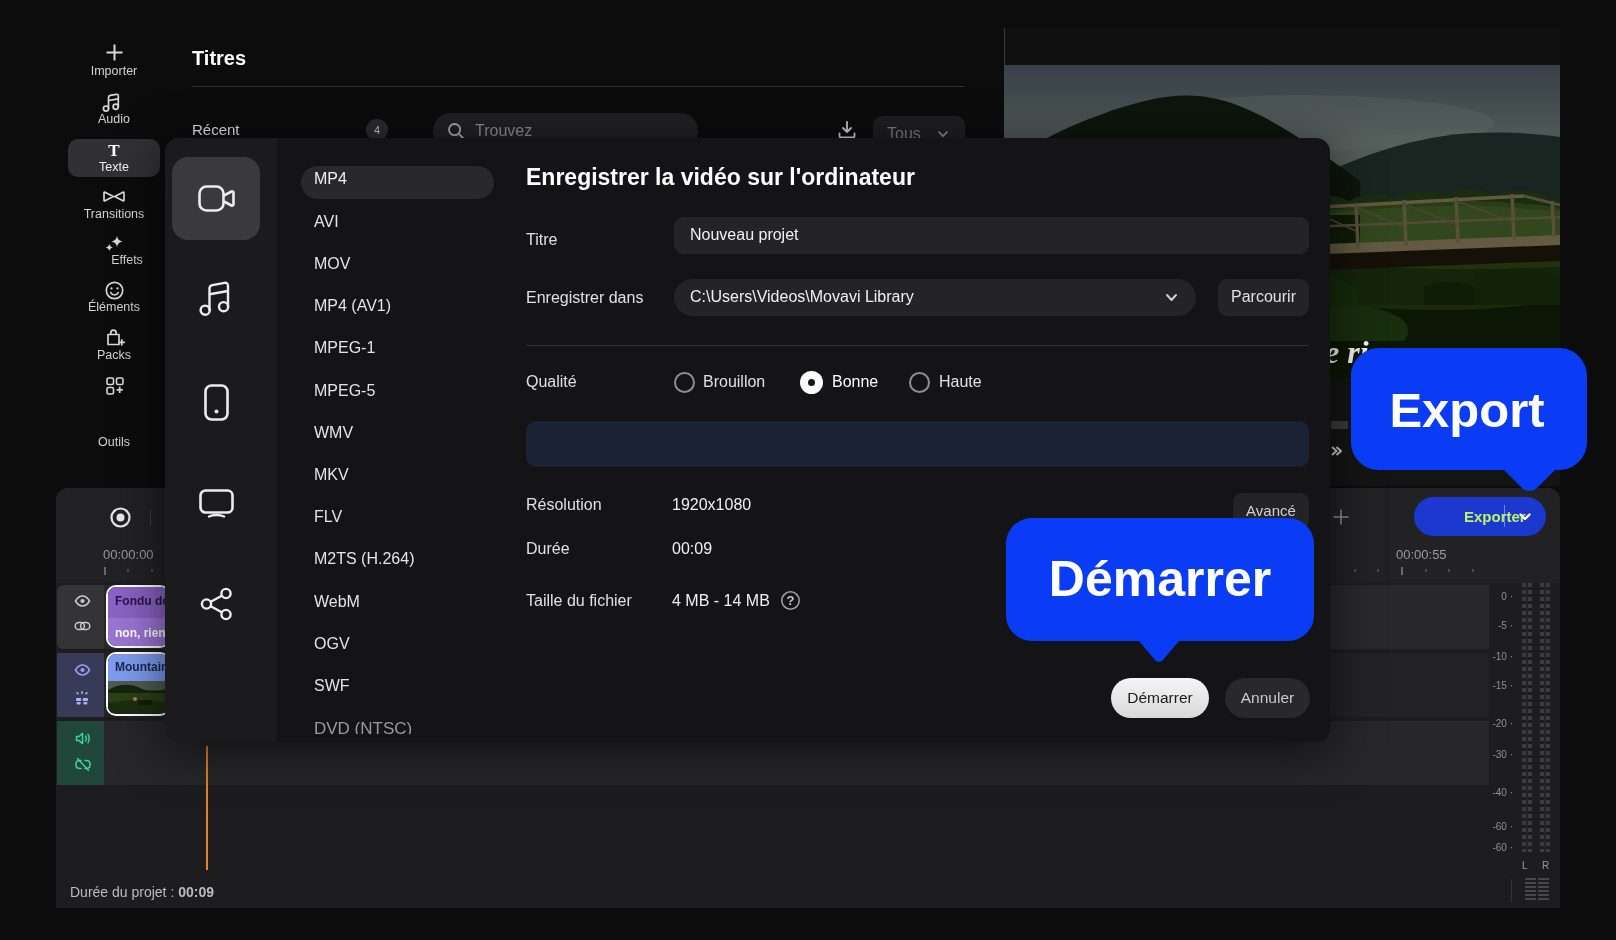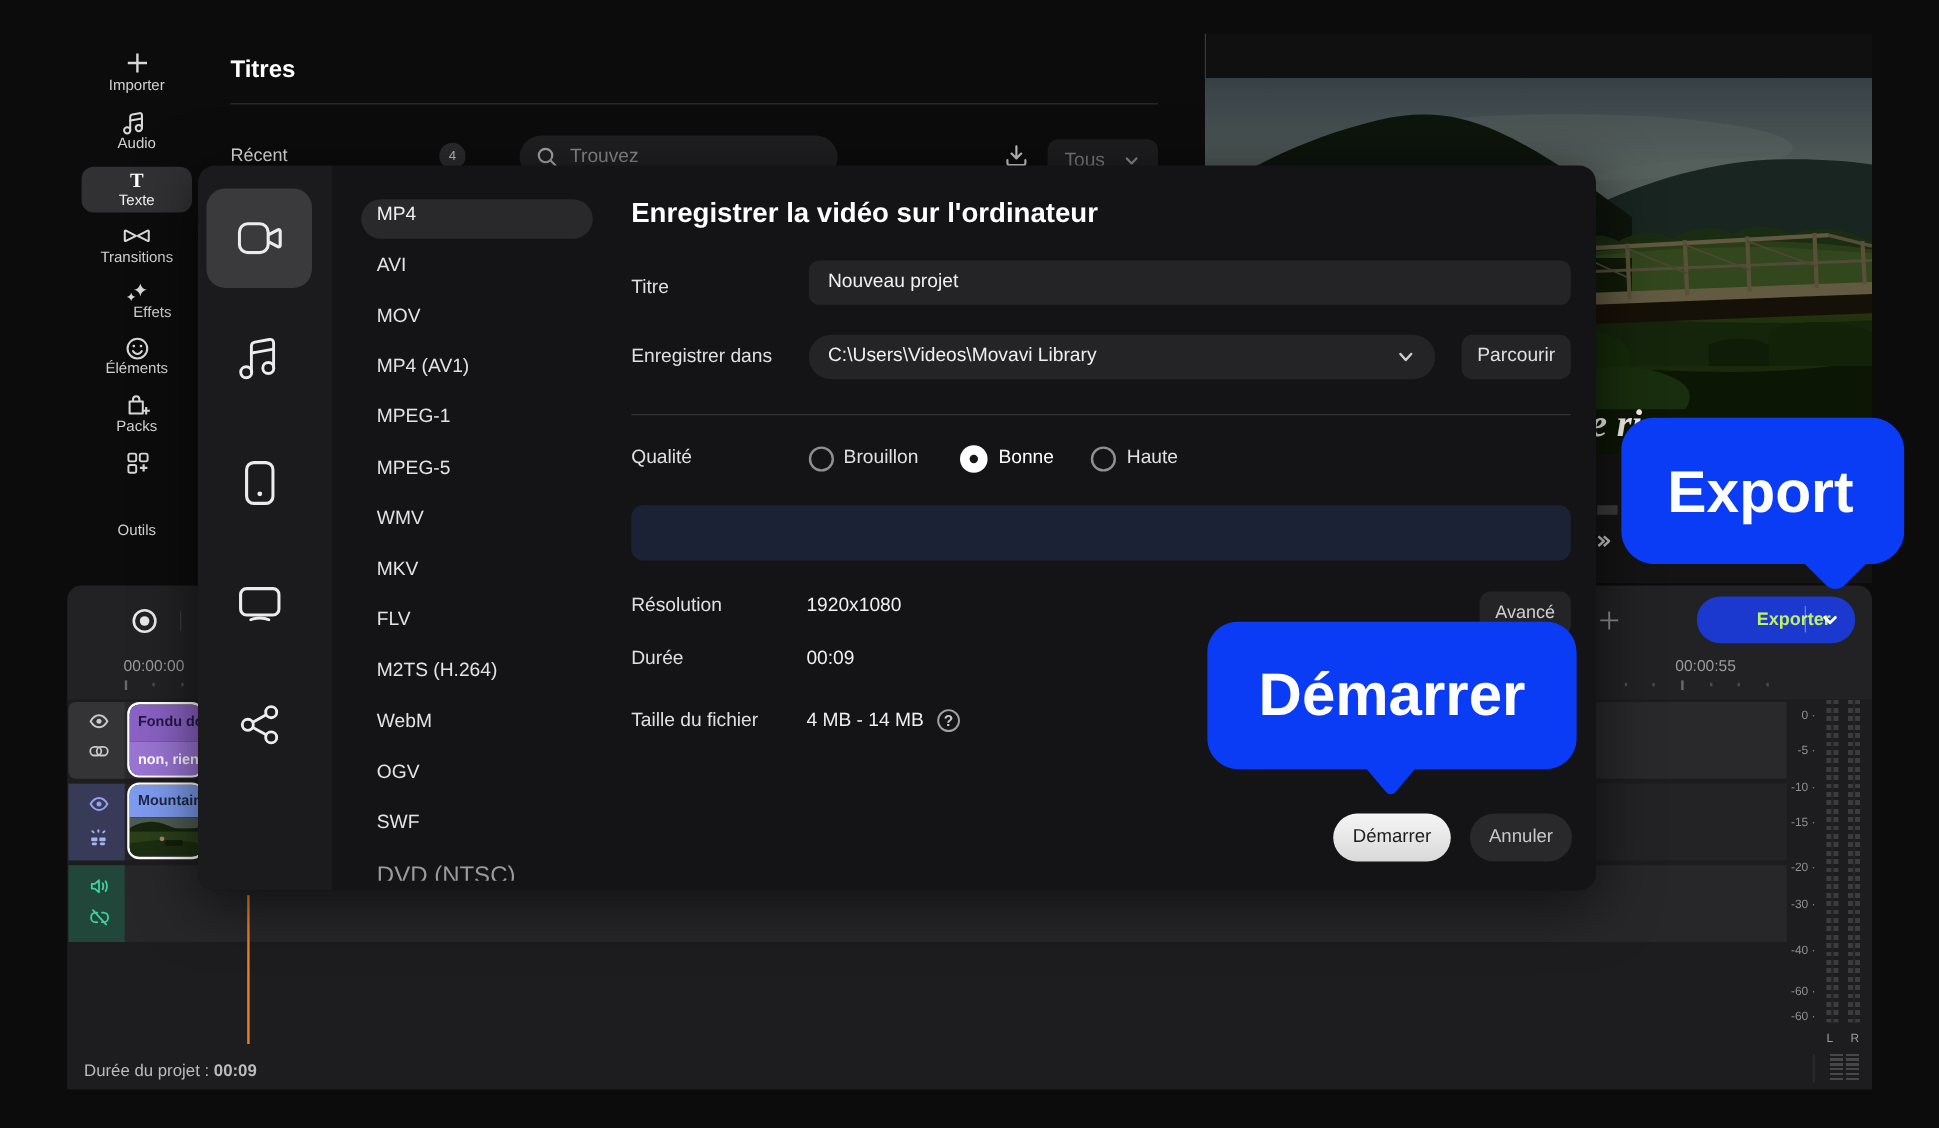--- a/index.html
+++ b/index.html
@@ -326,21 +326,21 @@
     <div class="abs" style="left:149px;top:159px;color:#e3e3e3;font-size:16px;">MP4 (AV1)</div>
     <div class="abs" style="left:149px;top:201px;color:#e3e3e3;font-size:16px;">MPEG-1</div>
     <div class="abs" style="left:149px;top:244px;color:#e3e3e3;font-size:16px;">MPEG-5</div>
     <div class="abs" style="left:149px;top:286px;color:#e3e3e3;font-size:16px;">WMV</div>
     <div class="abs" style="left:149px;top:328px;color:#e3e3e3;font-size:16px;">MKV</div>
     <div class="abs" style="left:149px;top:370px;color:#e3e3e3;font-size:16px;">FLV</div>
     <div class="abs" style="left:149px;top:412px;color:#e3e3e3;font-size:16px;">M2TS (H.264)</div>
     <div class="abs" style="left:149px;top:455px;color:#e3e3e3;font-size:16px;">WebM</div>
     <div class="abs" style="left:149px;top:497px;color:#e3e3e3;font-size:16px;">OGV</div>
     <div class="abs" style="left:149px;top:539px;color:#e3e3e3;font-size:16px;">SWF</div>
-    <div class="abs" style="left:149px;top:581px;width:120px;height:15px;overflow:hidden;"><span style="color:#9a9a9a;font-size:20px;">DVD (NTSC)</span></div>
+    <div class="abs" style="left:149px;top:581px;width:120px;height:15px;overflow:hidden;"><span style="color:#9a9a9a;font-size:17px;">DVD (NTSC)</span></div>
 
     <div class="abs" style="left:361px;top:26px;color:#ffffff;font-size:23px;font-weight:700;">Enregistrer la vidéo sur l'ordinateur</div>
     <div class="abs" style="left:361px;top:93px;color:#e0e0e0;font-size:16px;">Titre</div>
     <div class="abs" style="left:509px;top:79px;width:635px;height:37px;background:#242427;border-radius:9px;"></div>
     <div class="abs" style="left:525px;top:88px;color:#f0f0f0;font-size:16px;">Nouveau projet</div>
     <div class="abs" style="left:361px;top:151px;color:#e0e0e0;font-size:16px;">Enregistrer dans</div>
     <div class="abs" style="left:509px;top:141px;width:522px;height:37px;background:#242427;border-radius:19px;"></div>
     <div class="abs" style="left:525px;top:150px;color:#f0f0f0;font-size:16px;">C:\Users\Videos\Movavi Library</div>
     <svg class="abs" style="left:999px;top:153px;" width="15" height="13" viewBox="0 0 15 13">
       <path d="M3 4 L7.5 9 L12 4" stroke="#d0d0d0" stroke-width="2" fill="none" stroke-linecap="round" stroke-linejoin="round"></path>

